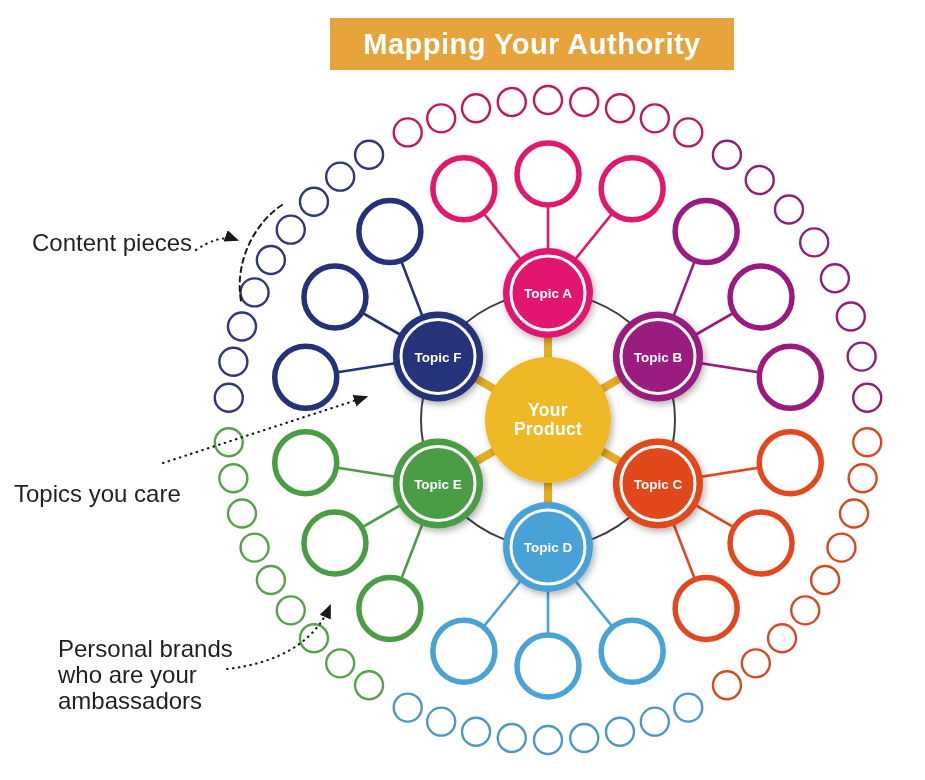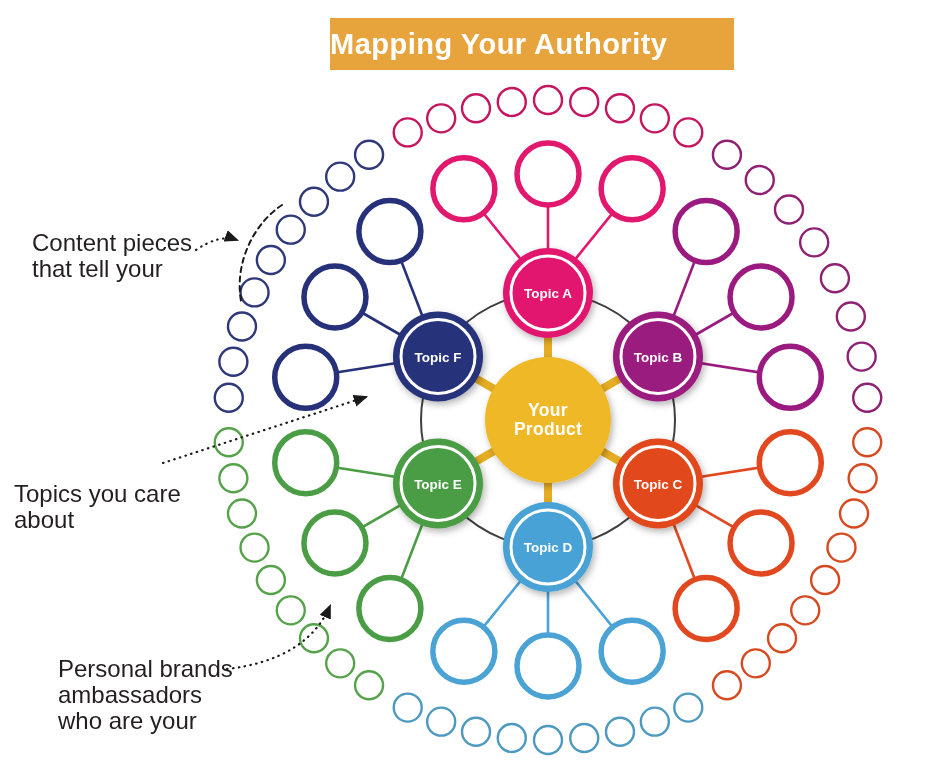--- a/index.html
+++ b/index.html
@@ -1,19 +1,19 @@
 <!DOCTYPE html>
 <html><head>
 <meta charset="utf-8">
 <style>
   html,body{margin:0;padding:0;background:#ffffff;}
   #stage{position:relative;width:925px;height:780px;background:#ffffff;overflow:hidden;
          font-family:"Liberation Sans",sans-serif;}
   #banner{position:absolute;left:330px;top:18px;width:404px;height:52px;
-          display:flex;align-items:center;}
+          display:flex;align-items:center;justify-content:center;}
   #banner span{color:#ffffff;font-weight:bold;font-size:29px;letter-spacing:0.5px;}
   #diagram{position:absolute;left:0;top:0;}
   .annotation{position:absolute;font-size:24px;line-height:26px;}
   .annotation span{display:block;}
   #ann-content{left:32px;top:230px;}
   #ann-topics{left:14px;top:451px;}
   #ann-personal{left:58px;top:636px;}
   .dotted{fill:none;stroke-width:2.2;stroke-dasharray:0.5 5.4;stroke-linecap:round;}
   .dashed{fill:none;stroke-width:2;stroke-dasharray:5 4.5;stroke-linecap:round;}
   .topic-label{font-family:"Liberation Sans",sans-serif;font-weight:bold;font-size:13.5px;
@@ -187,27 +187,25 @@
       </g>
 
     <path class="dotted" d="M196,250 C212,239 226,236 237,240" marker-end="url(#ah)" stroke="#1A1A1A"></path>
     <path class="dashed" d="M282,205 C256,222 234,260 241,301" stroke="#1A1A1A"></path>
     <path class="dotted" d="M163,463 L366,397" marker-end="url(#ah)" stroke="#1A1A1A"></path>
     <path class="dotted" d="M227,669 C280,663 315,641 330,606" marker-end="url(#ah)" stroke="#1A1A1A"></path>
   </svg>
 
   <div id="ann-content" class="annotation" style="color: rgb(35, 31, 32);">
     <span>Content pieces</span>
-    <span>that tell your</span>
   </div>
 
   <div id="ann-topics" class="annotation" style="color: rgb(35, 31, 32); margin-top: 30px;">
     <span>Topics you care</span>
-    <span>about</span>
-  </div>
-
-  <div id="ann-personal" class="annotation" style="color: rgb(35, 31, 32); margin-top: 20px;">
+  </div>
+
+  <div id="ann-personal" class="annotation" style="color: rgb(35, 31, 32);">
     <span>Personal brands</span>
+    <span>who are your</span>
     <span>ambassadors</span>
-    <span>who are your</span>
   </div>
 
 </div>
 
 </body></html>

